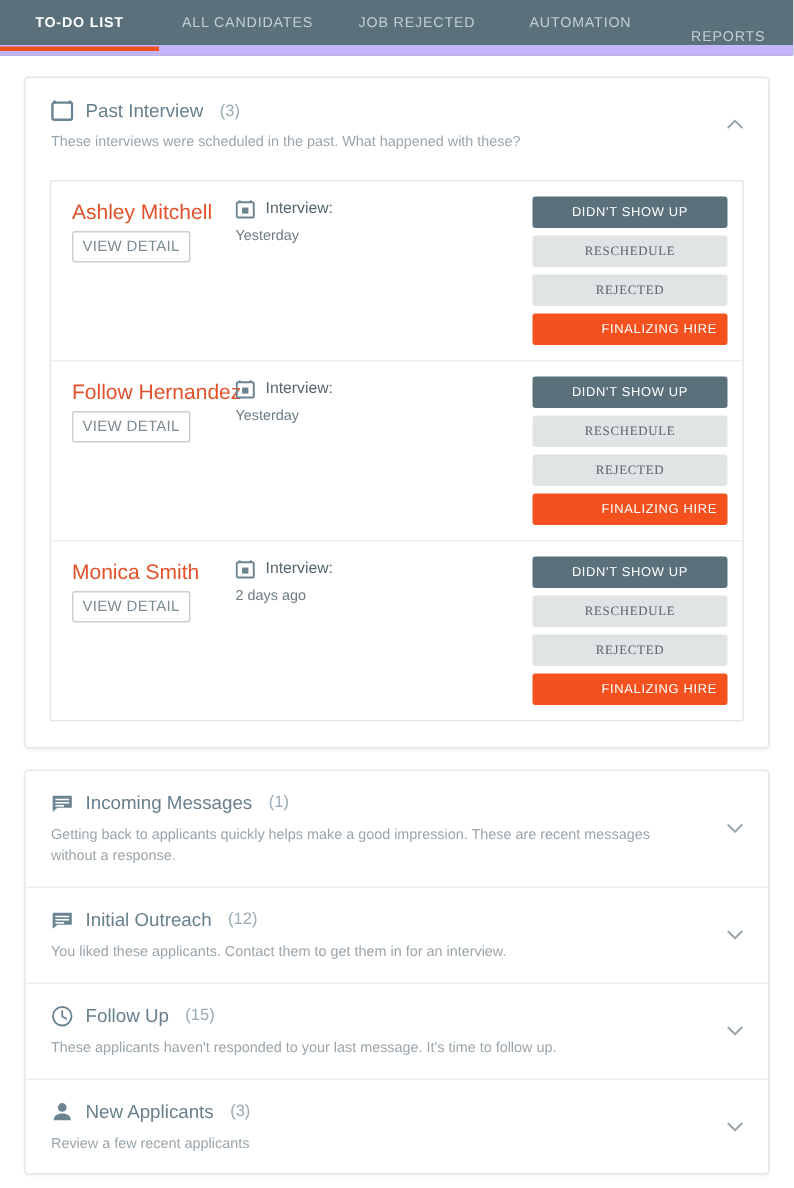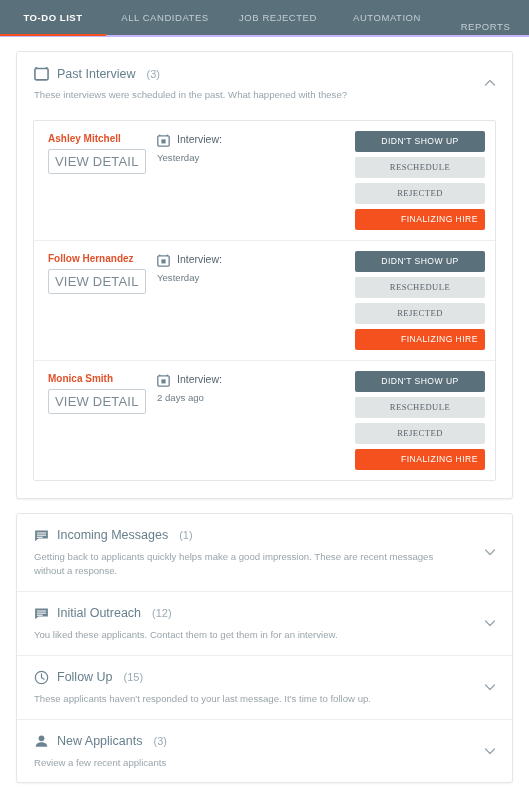--- a/index.html
+++ b/index.html
@@ -12,21 +12,21 @@
     overflow: hidden;
   }
 
   
   .topnav {
     position: relative;
     height: 37px;
     background: #5a707b;
     display: flex;
     align-items: center;
-    border-bottom: 2px solid #c4b5fd;
+    border-bottom: 7px solid #c4b5fd;
   }
   .tab {
     flex: 0 0 auto;
     color: #c3cfd4;
     font-size: 9.5px;
     letter-spacing: 0.55px;
     font-weight: 400;
     text-align: center;
     padding: 0 4px;
     height: 37px;
@@ -113,30 +113,29 @@
   .interview-row {
     display: flex;
     align-items: flex-start;
     padding: 10px 10px 10px 14px;
     border-bottom: 1px solid #eceff1;
   }
   .interview-row:last-child { border-bottom: none; }
 
   .col-name { width: 100px; flex: 0 0 100px; padding-top: 2px; }
   .cand-name {
-    font-size: 10px;
+    font-size: 14px;
     color: #e1512a;
     display: block;
     margin-bottom: 5px;
     white-space: nowrap;
-    font-weight: bold;
   }
   .view-detail {
     display: inline-block;
-    font-size: 13px;
+    font-size: 10px;
     color: #7b8a93;
     background: #ffffff;
     border: 1px solid #c8d0d5;
     border-radius: 2px;
     padding: 4px 6px 4px 6px;
     letter-spacing: 0.2px;
     cursor: pointer;
   }
 
   .col-meta { flex: 1 1 auto; padding-top: 2px; padding-left: 9px; }

